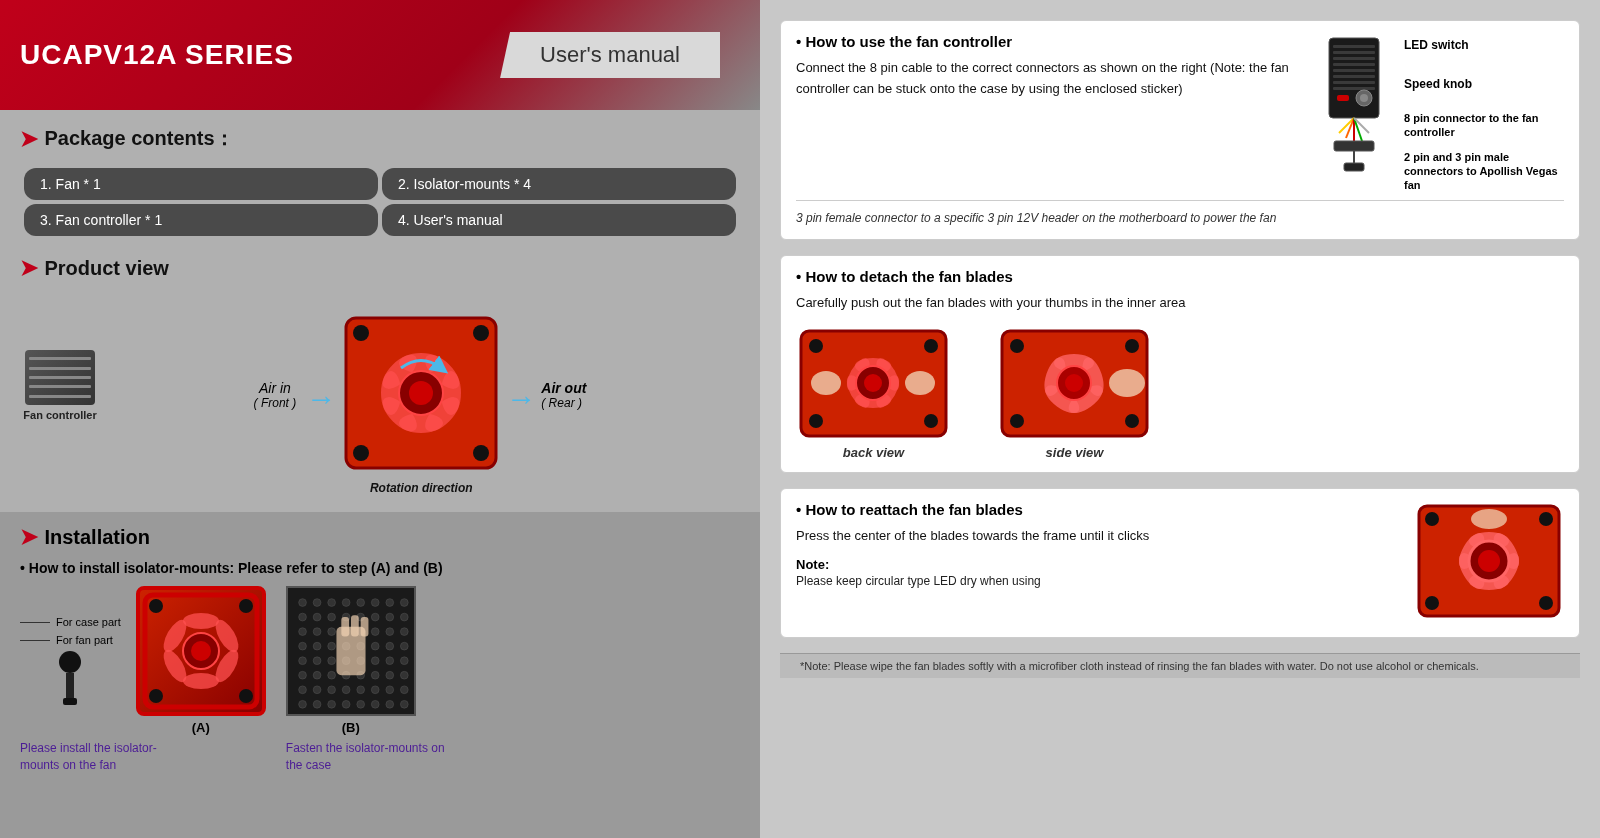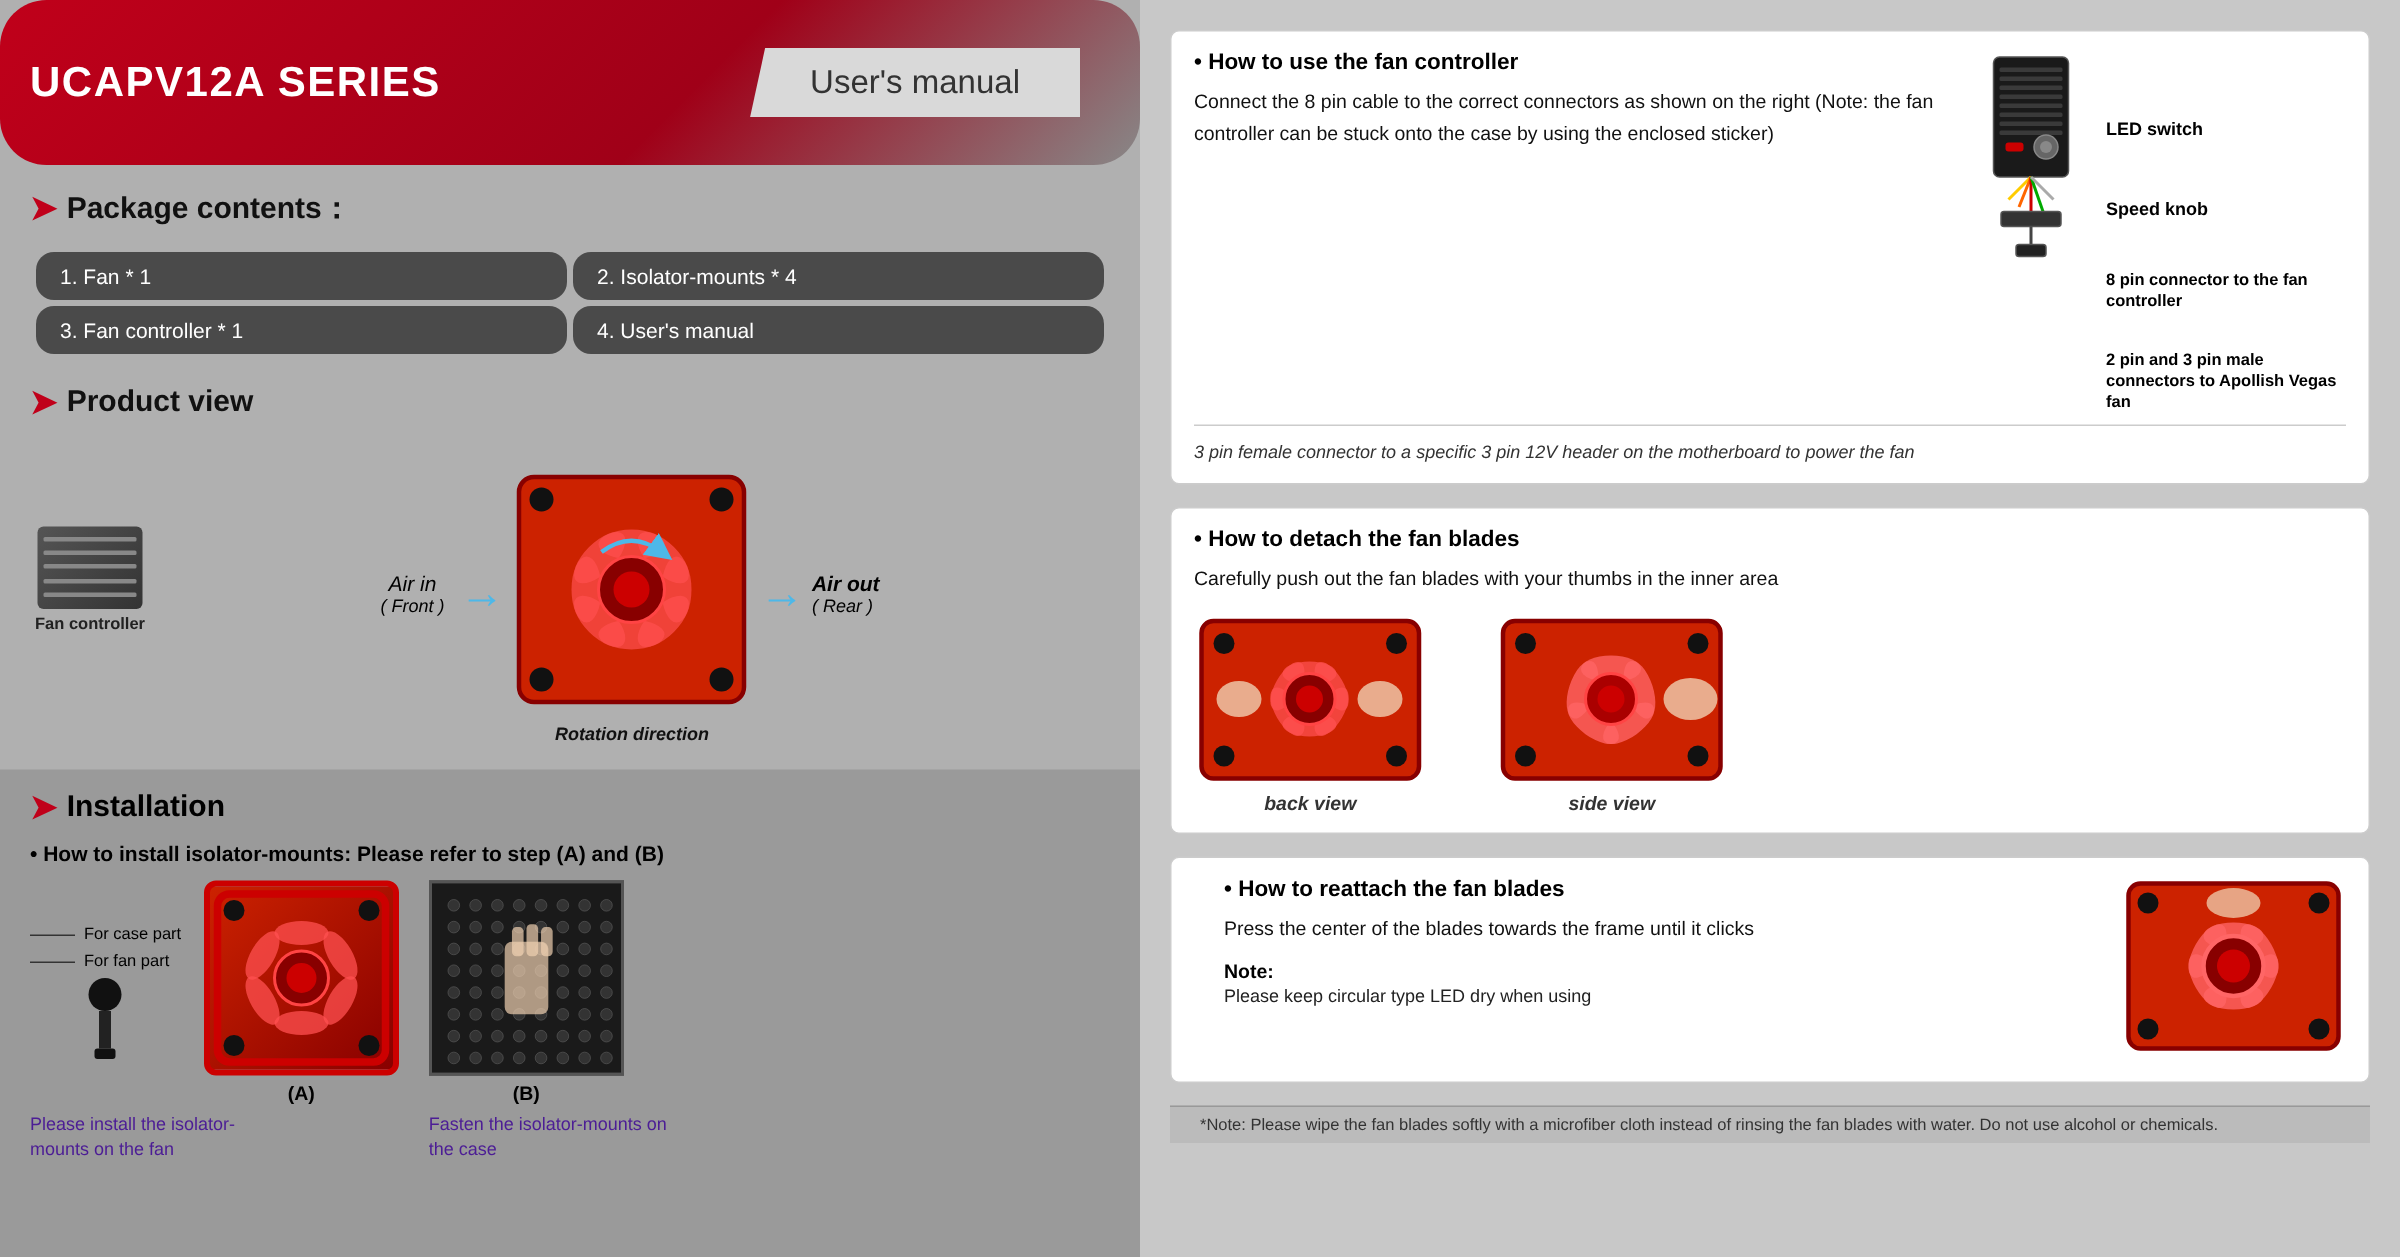--- a/index.html
+++ b/index.html
@@ -28,21 +28,20 @@
       position: relative;
     }
 
     .header {
       background: linear-gradient(135deg, #c0001a 0%, #a00018 60%, #888 100%);
       height: 110px;
       display: flex;
       align-items: center;
       padding: 0 20px;
       position: relative;
-      border-radius: 31px;
     }
     .header-title {
       color: white;
       font-size: 28px;
       font-weight: bold;
       text-transform: uppercase;
       letter-spacing: 1px;
     }
     .header-subtitle {
       position: absolute;
@@ -571,21 +570,21 @@
               <line x1="35" y1="85" x2="43" y2="108" stroke="#00aa00" stroke-width="2"></line>
               <line x1="35" y1="85" x2="50" y2="100" stroke="#aaaaaa" stroke-width="2"></line>
 
               <rect x="15" y="108" width="40" height="10" rx="2" fill="#333" stroke="#555" stroke-width="1"></rect>
 
               <line x1="35" y1="118" x2="35" y2="135" stroke="#444" stroke-width="2"></line>
               <rect x="25" y="130" width="20" height="8" rx="2" fill="#222" stroke="#555" stroke-width="1"></rect>
             </svg>
           </div>
 
-          <div style="display:flex;flex-direction:column;gap:24px;padding-top:5px;margin-top:41px;">
+          <div style="display:flex;flex-direction:column;gap:10px;padding-top:5px;">
             <div>
               <div style="font-size:12px;font-weight:bold;">LED switch</div>
             </div>
             <div style="margin-top:15px;">
               <div style="font-size:12px;font-weight:bold;">Speed knob</div>
             </div>
             <div style="margin-top:10px;">
               <div style="font-size:11px;font-weight:bold;max-width:150px;line-height:1.3;">8 pin connector to the fan controller</div>
             </div>
             <div>
@@ -649,21 +648,21 @@
 
             <ellipse cx="130" cy="57" rx="18" ry="14" fill="#f0d0b0" opacity="0.8"></ellipse>
           </svg>
           <div style="font-size:13px;font-style:italic;font-weight:bold;color:#333;margin-top:4px;">side view</div>
         </div>
       </div>
     </div>
 
     <div class="right-top-section">
       <div style="display:flex;gap:20px;">
-        <div style="flex:1;margin-left:20px;">
+        <div style="flex:1;">
           <div class="section-heading">
             <span>• How to reattach the fan blades</span>
           </div>
           <div class="desc-text">Press the center of the blades towards the frame until it clicks</div>
           <div style="margin-top:10px;">
             <div class="note-bold">Note:</div>
             <div class="note-text">Please keep circular type LED dry when using</div>
           </div>
         </div>
 

